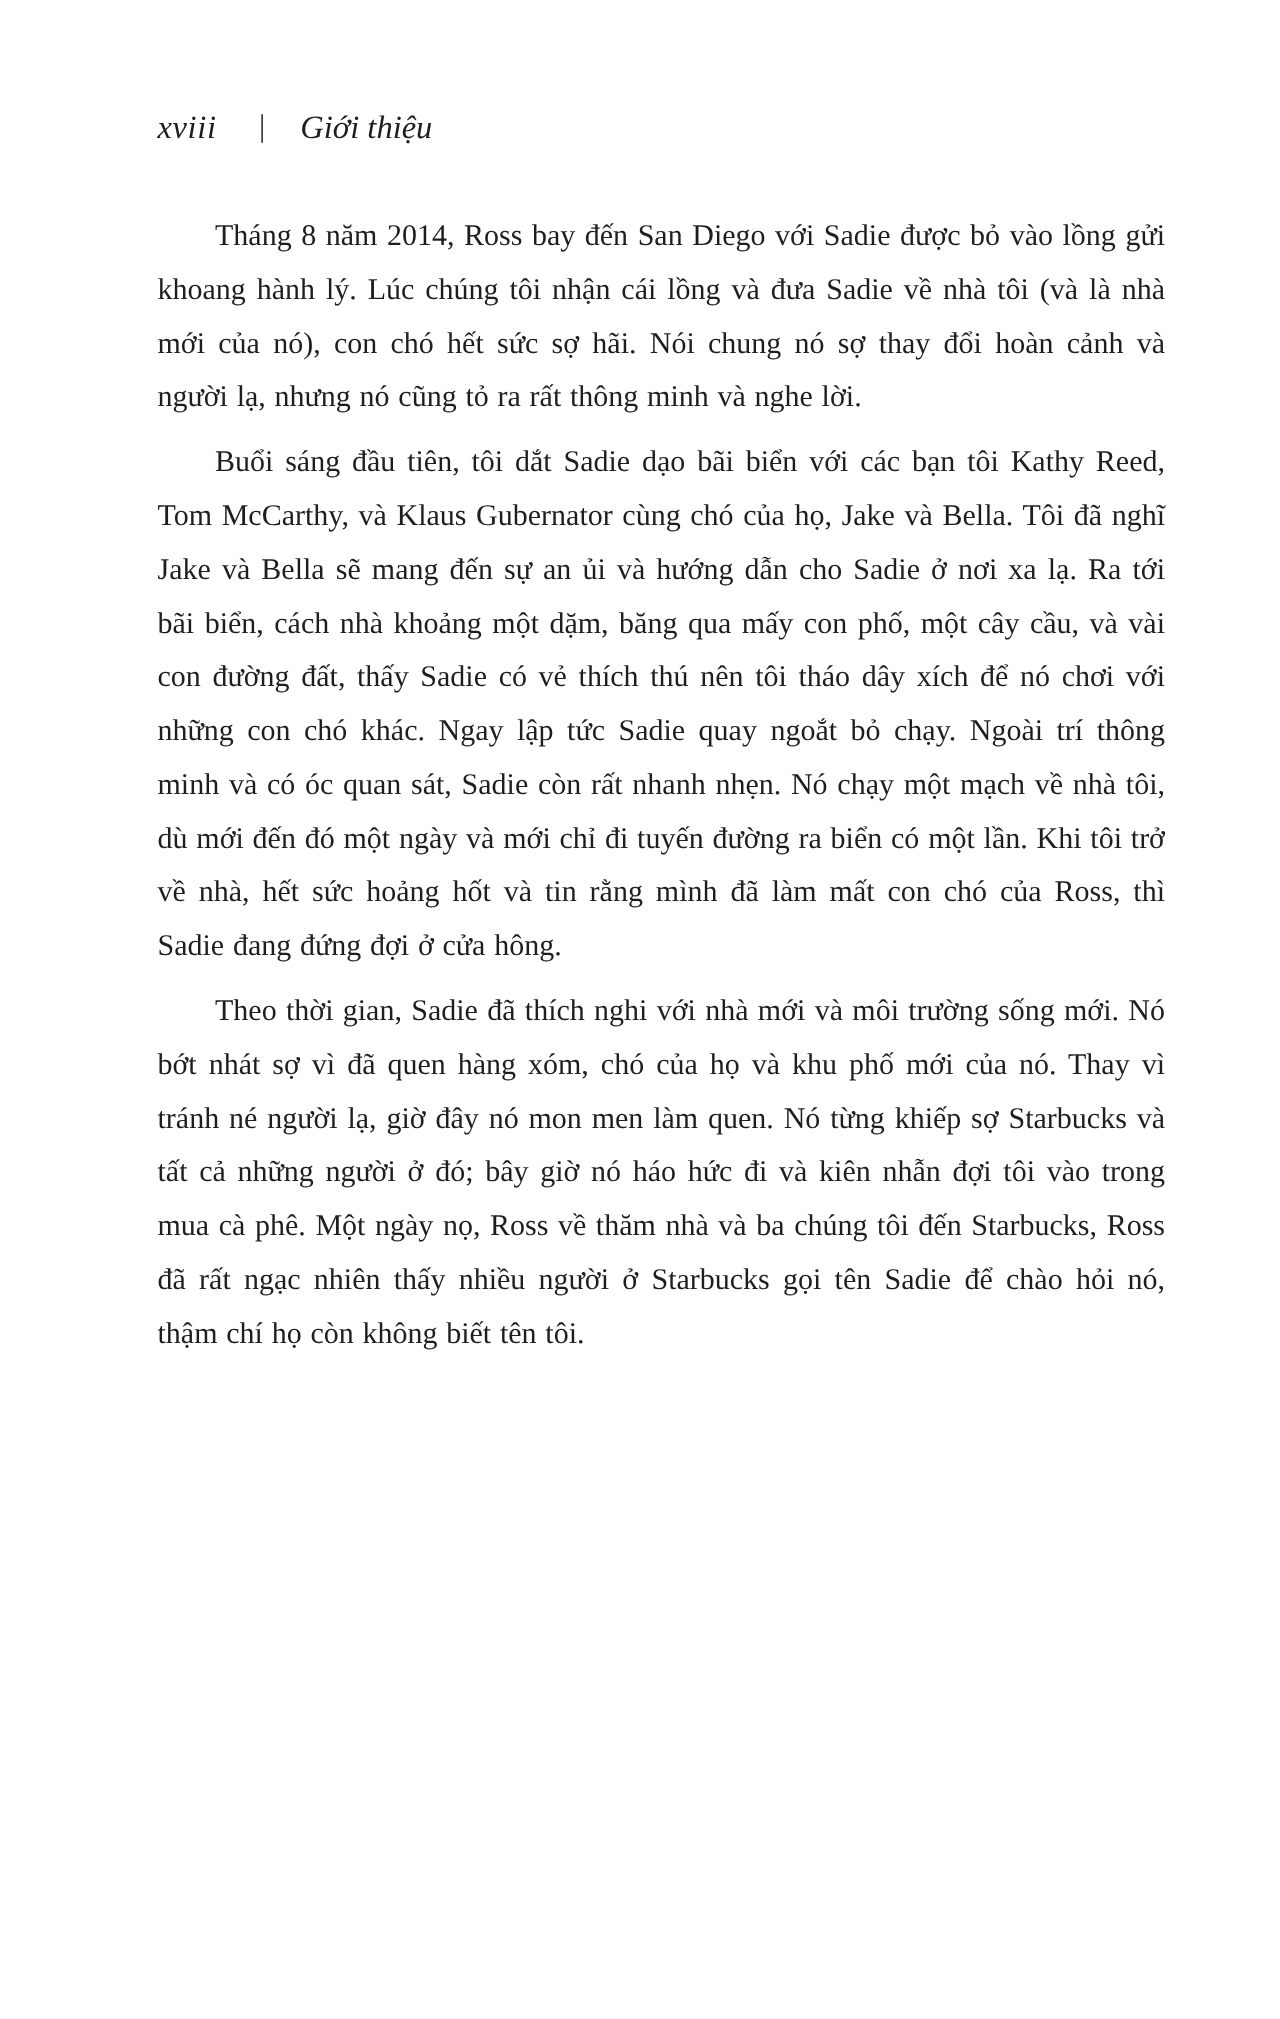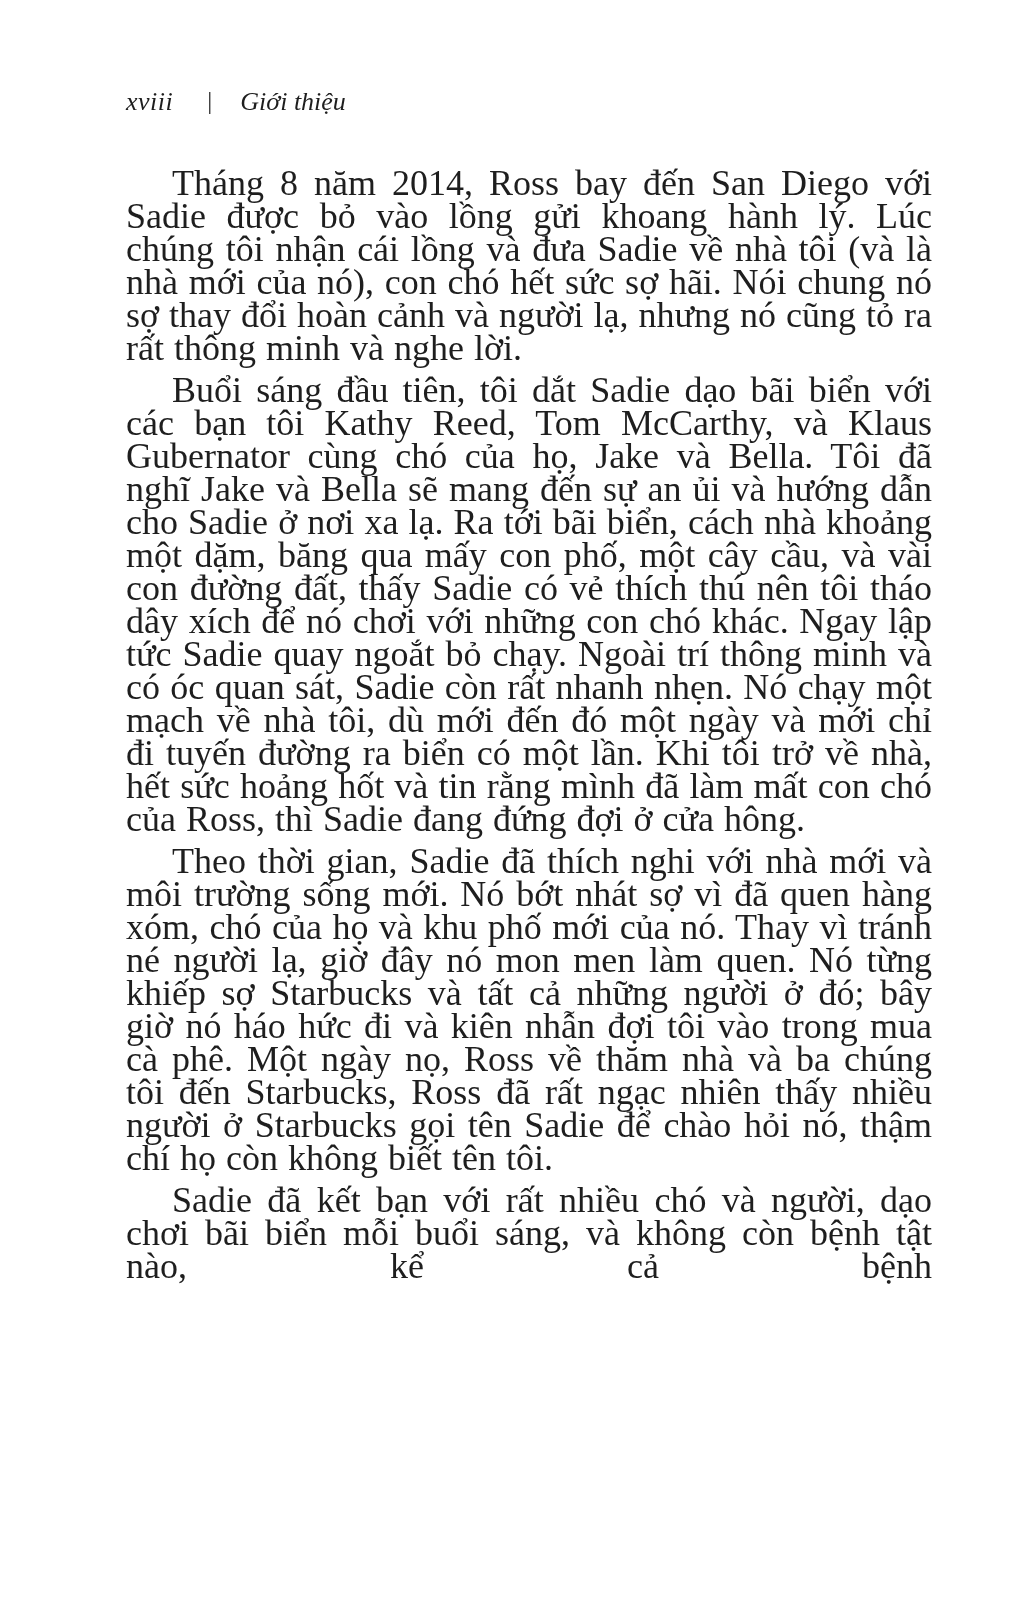--- a/index.html
+++ b/index.html
@@ -35,22 +35,22 @@
   .running-header .divider {
     font-style: normal;
     color: #2a2a2a;
     margin: 0 28px 0 34px;
     font-size: 25px;
     transform: translateY(-1px);
   }
   .running-header .section-title {
   }
   .body-text p {
-    font-size: 36px;
-    line-height: 33px;
+    font-size: 24px;
+    line-height: 43px;
     text-align: justify;
     text-indent: 46px;
     margin: 0 0 9px 0;
     word-spacing: 1px;
   }
   .body-text p.continues {
     text-align-last: justify;
     margin-bottom: 0;
   }
 </style>
@@ -62,16 +62,15 @@
   <div class="running-header">
     <span class="page-number">xviii</span>
     <span class="divider">|</span>
     <span class="section-title">Giới thiệu</span>
   </div>
 
   <div class="body-text">
     <p>Tháng 8 năm 2014, Ross bay đến San Diego với Sadie được bỏ vào lồng gửi khoang hành lý. Lúc chúng tôi nhận cái lồng và đưa Sadie về nhà tôi (và là nhà mới của nó), con chó hết sức sợ hãi. Nói chung nó sợ thay đổi hoàn cảnh và người lạ, nhưng nó cũng tỏ ra rất thông minh và nghe lời.</p>
     <p>Buổi sáng đầu tiên, tôi dắt Sadie dạo bãi biển với các bạn tôi Kathy Reed, Tom McCarthy, và Klaus Gubernator cùng chó của họ, Jake và Bella. Tôi đã nghĩ Jake và Bella sẽ mang đến sự an ủi và hướng dẫn cho Sadie ở nơi xa lạ. Ra tới bãi biển, cách nhà khoảng một dặm, băng qua mấy con phố, một cây cầu, và vài con đường đất, thấy Sadie có vẻ thích thú nên tôi tháo dây xích để nó chơi với những con chó khác. Ngay lập tức Sadie quay ngoắt bỏ chạy. Ngoài trí thông minh và có óc quan sát, Sadie còn rất nhanh nhẹn. Nó chạy một mạch về nhà tôi, dù mới đến đó một ngày và mới chỉ đi tuyến đường ra biển có một lần. Khi tôi trở về nhà, hết sức hoảng hốt và tin rằng mình đã làm mất con chó của Ross, thì Sadie đang đứng đợi ở cửa hông.</p>
     <p>Theo thời gian, Sadie đã thích nghi với nhà mới và môi trường sống mới. Nó bớt nhát sợ vì đã quen hàng xóm, chó của họ và khu phố mới của nó. Thay vì tránh né người lạ, giờ đây nó mon men làm quen. Nó từng khiếp sợ Starbucks và tất cả những người ở đó; bây giờ nó háo hức đi và kiên nhẫn đợi tôi vào trong mua cà phê. Một ngày nọ, Ross về thăm nhà và ba chúng tôi đến Starbucks, Ross đã rất ngạc nhiên thấy nhiều người ở Starbucks gọi tên Sadie để chào hỏi nó, thậm chí họ còn không biết tên tôi.</p>
-    <p class="continues">Sadie đã kết bạn với rất nhiều chó và người, dạo chơi bãi biển mỗi buổi sáng, và không còn bệnh tật nào, kể cả bệnh</p>
   </div>
 
 </div>
 
 </body></html>

